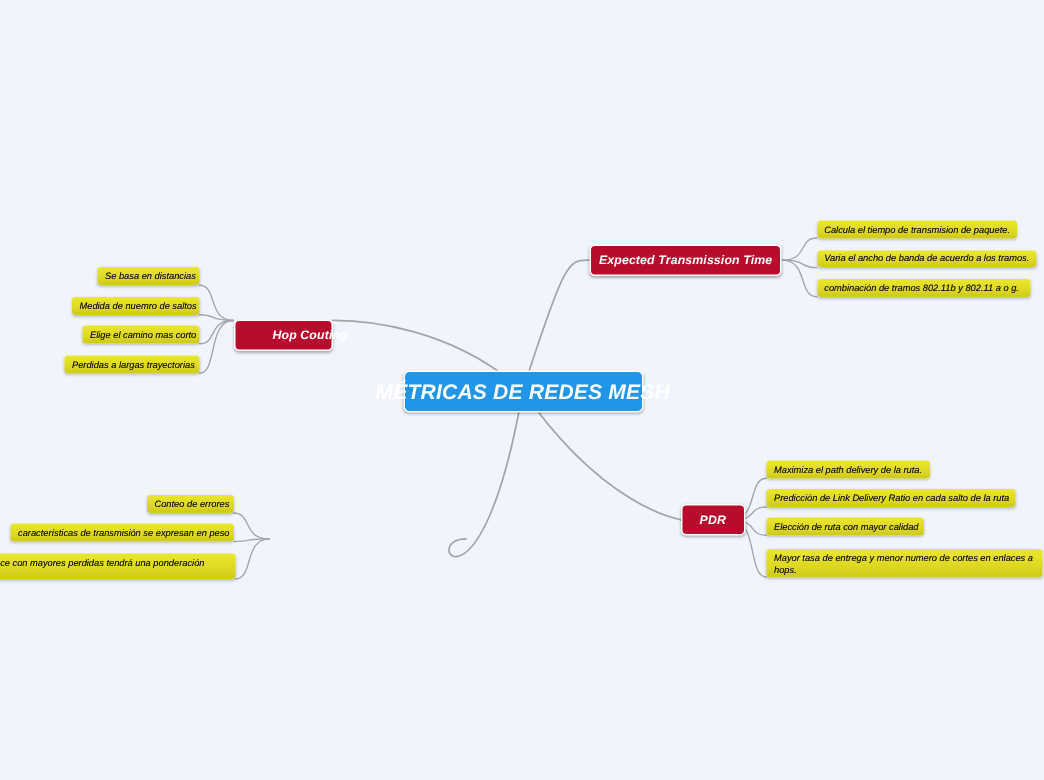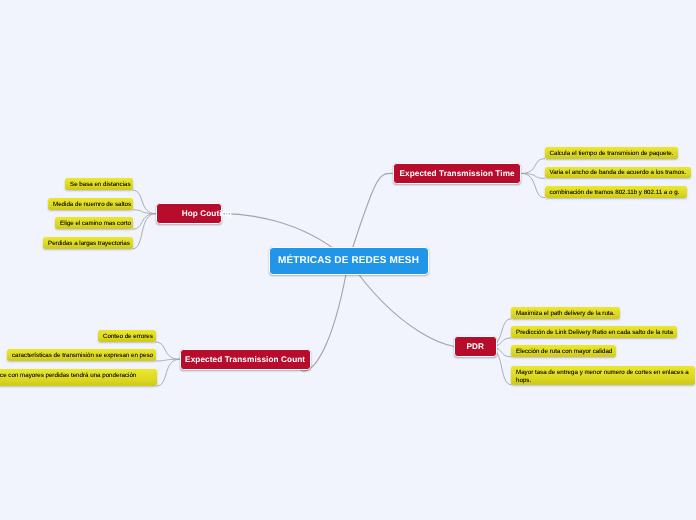--- a/index.html
+++ b/index.html
@@ -2,25 +2,25 @@
 <html><head>
 <meta charset="utf-8">
 <title>MÉTRICAS DE REDES MESH</title>
 <style>
   html,body{margin:0;padding:0;}
   body{width:696px;height:520px;overflow:hidden;background:#f1f4fd;
        font-family:"Liberation Sans",sans-serif;
        -webkit-font-smoothing:antialiased;text-rendering:geometricPrecision;}
   #canvas{position:relative;width:696px;height:520px;overflow:hidden;background:#f1f4fd;}
   svg#links{position:absolute;left:0;top:0;width:696px;height:520px;}
-  .node{position:absolute;box-sizing:border-box;}
+  .node{position:absolute;box-sizing:border-box;font-style:italic;}
 
   
   .root{background:#2196e8;border:1.6px solid #fff;border-radius:4px;
-        color:#fff;font-weight:bold;font-size:10px;letter-spacing:.15px;
+        color:#fff;font-weight:bold;font-size:14px;letter-spacing:.15px;
         display:flex;align-items:center;justify-content:center;white-space:nowrap;
         box-shadow:0 1px 2px rgba(0,0,0,.28);}
 
   
   .branch{background:#b80c2c;border:1.6px solid #fff;border-radius:3.6px;
           color:#fff;font-weight:bold;font-size:8.2px;letter-spacing:.1px;
           display:flex;align-items:center;justify-content:center;white-space:nowrap;
           box-shadow:0 1px 2px rgba(0,0,0,.3);}
 
   
@@ -53,23 +53,22 @@
       <path d="M179.59,359.24 C161.66,359.24 168.74,360.98 156,360.98" fill="none" stroke="#a2a4a8" stroke-width="0.9" stroke-linecap="round"></path>
       <path d="M179.59,359.24 C162.42,359.24 169.2,386 157,386" fill="none" stroke="#a2a4a8" stroke-width="0.9" stroke-linecap="round"></path>
       <path d="M487.78,346.84 C505.43,346.84 498.46,318.8 511,318.8" fill="none" stroke="#a2a4a8" stroke-width="0.9" stroke-linecap="round"></path>
       <path d="M487.78,346.84 C505.43,346.84 498.46,337.98 511,337.98" fill="none" stroke="#a2a4a8" stroke-width="0.9" stroke-linecap="round"></path>
       <path d="M487.78,346.84 C505.43,346.84 498.46,356.8 511,356.8" fill="none" stroke="#a2a4a8" stroke-width="0.9" stroke-linecap="round"></path>
       <path d="M487.78,346.84 C505.43,346.84 498.46,384.69 511,384.69" fill="none" stroke="#a2a4a8" stroke-width="0.9" stroke-linecap="round"></path>
     </svg>
 
   <div class="node root" style="left:268.5px;top:246.5px;width:160px;height:28px;">MÉTRICAS DE REDES MESH</div>
 
-  <div class="node branch" style="left:155.5px;top:203px;width:66.5px;height:21.3px;padding-left:36px;">Hop Couting</div>
+  <div class="node branch" style="left:155.5px;top:213px;width:66.5px;height:21.3px;padding-left:36px;">Hop Couting</div>
   <div class="node branch" style="left:392.8px;top:162.8px;width:128.6px;height:21.3px;">Expected Transmission Time</div>
-  <div class="node branch" style="left:179.6px;top:348.6px;width:131.1px;height:21.3px;">Expected Transmission Count</div>
   <div class="node branch" style="left:453.7px;top:336.2px;width:43px;height:21.3px;">PDR</div>
 
   <div class="node leaf" style="left:65px;top:178.4px;width:68px;height:11.8px;">Se basa en distancias</div>
   <div class="node leaf" style="left:48px;top:198px;width:85px;height:11.8px;">Medida de nuemro de saltos</div>
   <div class="node leaf" style="left:55px;top:217.4px;width:78px;height:11.8px;">Elige el camino mas corto</div>
   <div class="node leaf" style="left:43px;top:237px;width:90px;height:11.8px;">Perdidas a largas trayectorias</div>
 
   <div class="node leaf" style="left:544.5px;top:146.9px;width:133px;height:11.8px;">Calcula el tiempo de transmision de paquete.</div>
   <div class="node leaf" style="left:544.5px;top:166.6px;width:146px;height:11.8px;">Varia el ancho de banda de acuerdo a los tramos.</div>
   <div class="node leaf" style="left:544.5px;top:186px;width:142px;height:11.8px;">combinación de tramos 802.11b y 802.11 a o g.</div>

